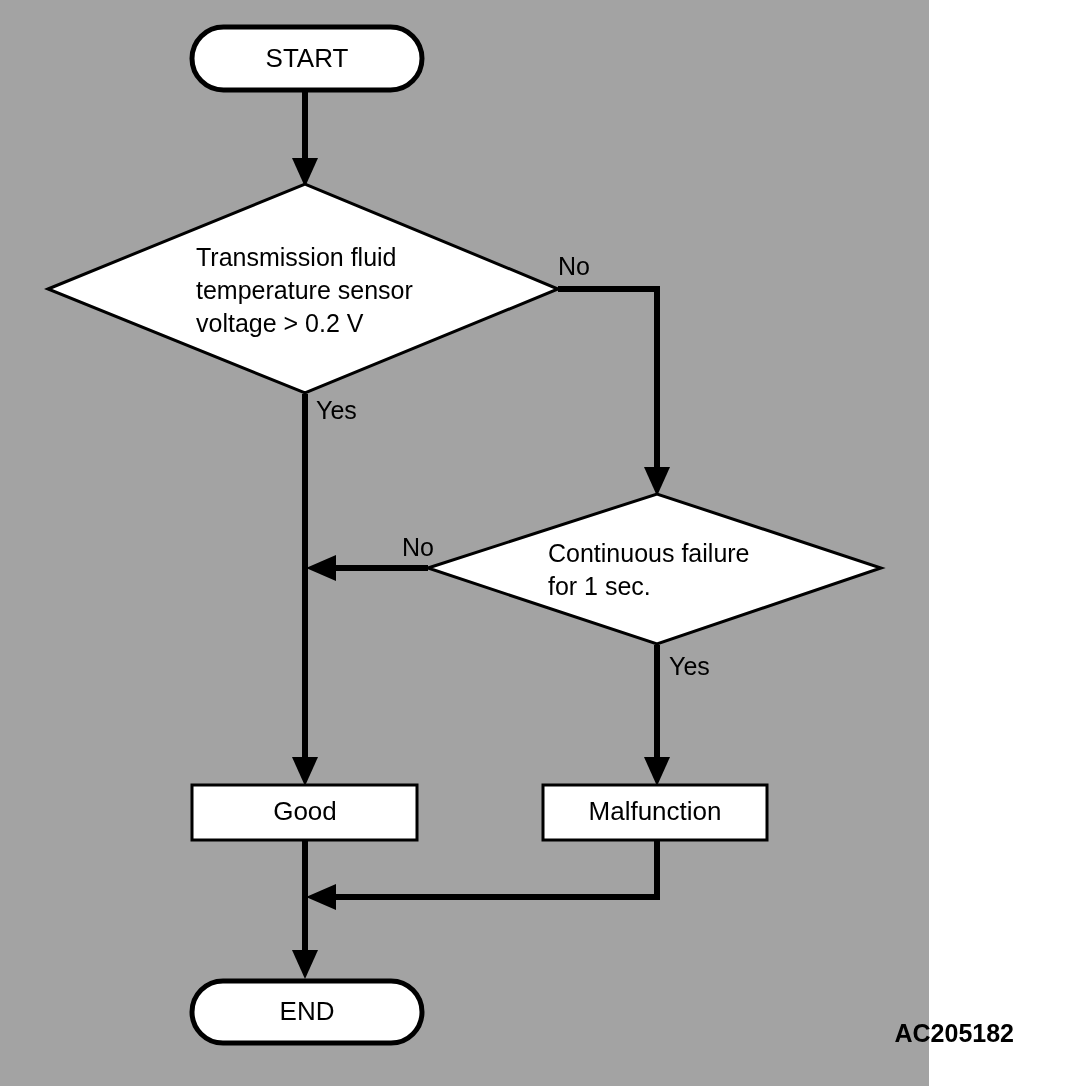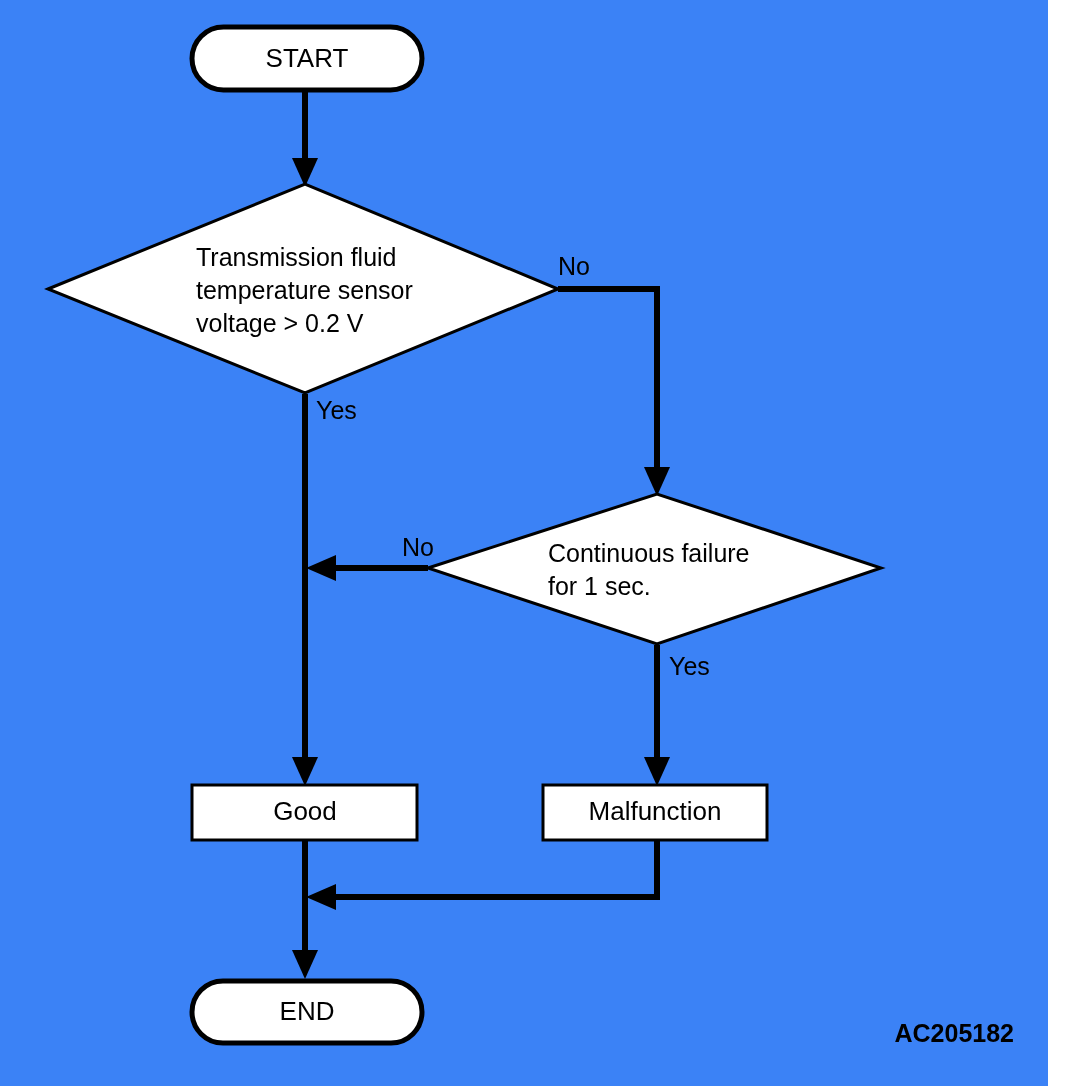--- a/index.html
+++ b/index.html
@@ -8,23 +8,23 @@
     background: #ffffff;
   }
   body {
     width: 1072px;
     height: 1086px;
     font-family: "Liberation Sans", sans-serif;
     overflow: hidden;
   }
   #diagram-root {
     position: relative;
-    width: 1048px;
+    width: 929px;
     height: 1086px;
-    background: #3b82f6;
+    background: #a3a3a3;
   }
   svg.flow {
     display: block;
     width: 1072px;
     height: 1086px;
   }
   .node-shape {
     fill: #ffffff;
     stroke: #000000;
     stroke-width: 5;

